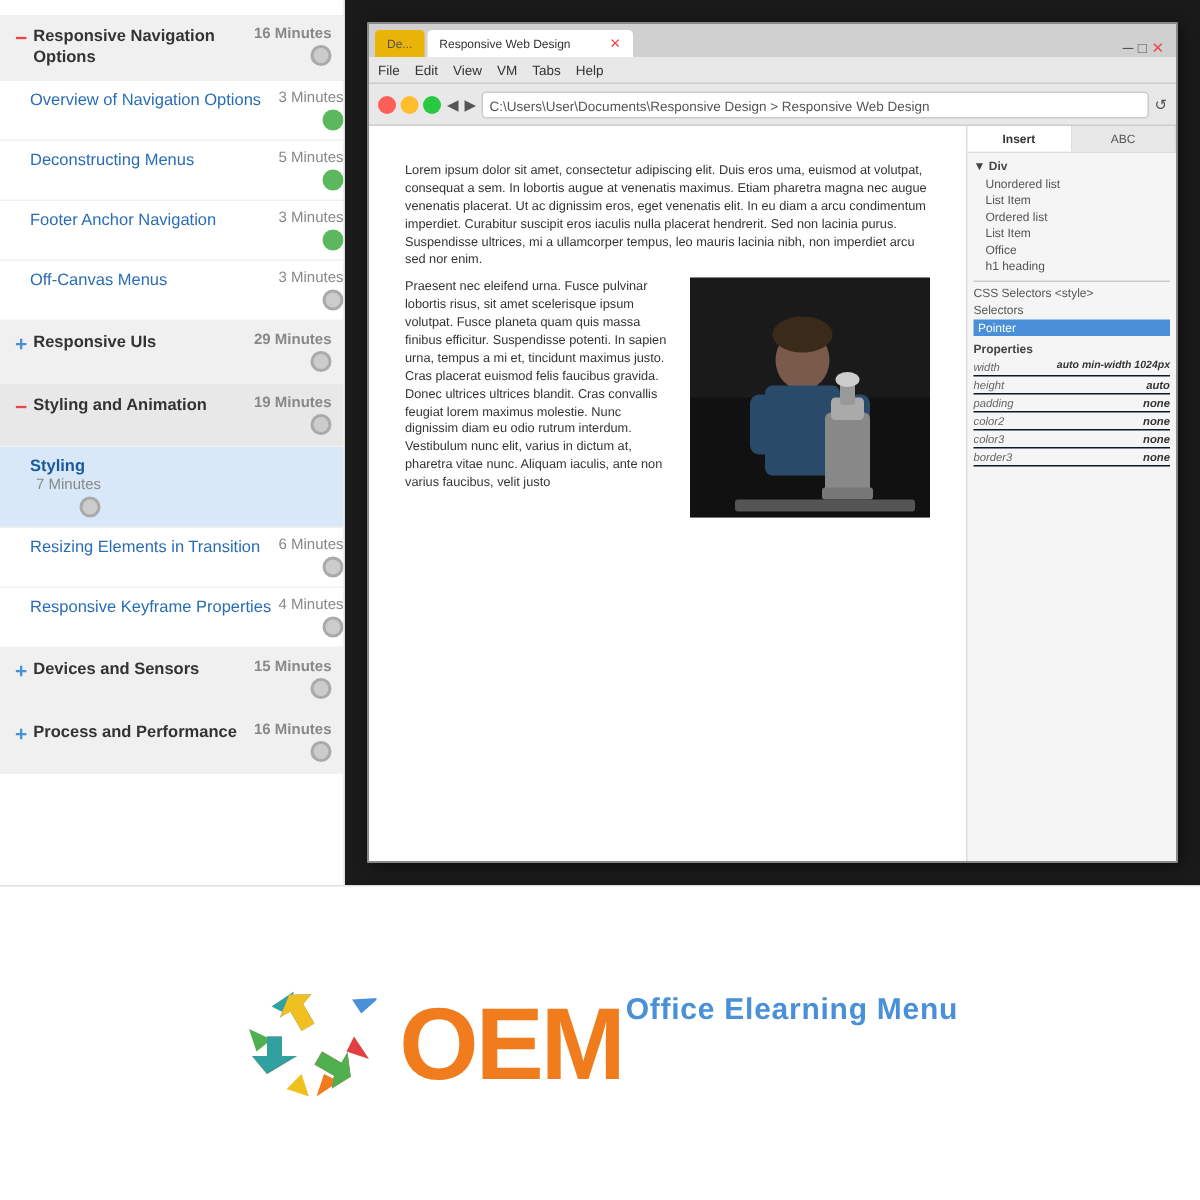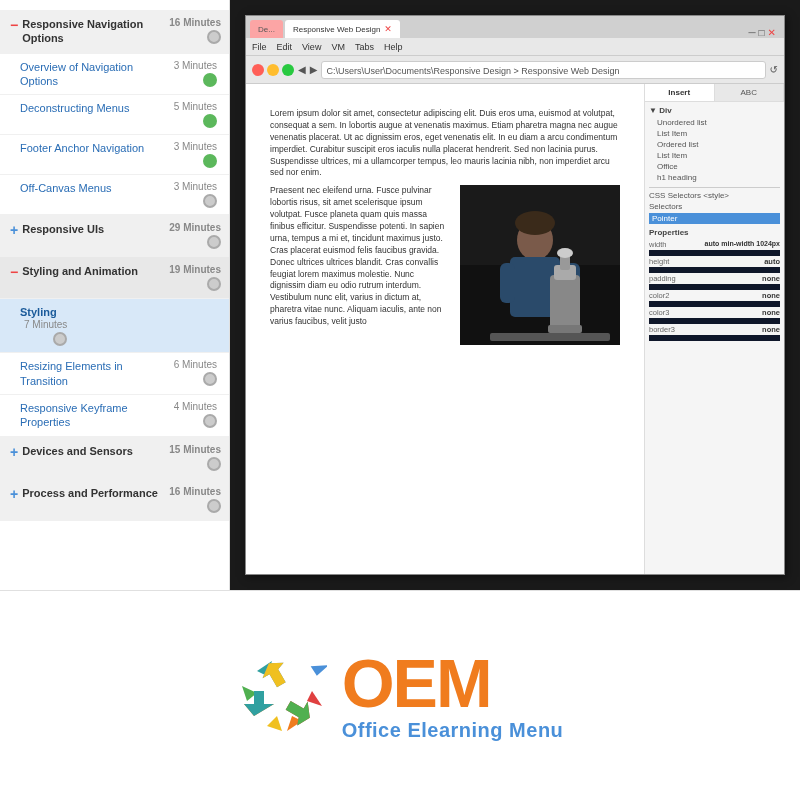--- a/index.html
+++ b/index.html
@@ -23,21 +23,21 @@
     .sidebar {
       width: 230px;
       height: 590px;
       background: #fff;
       overflow: hidden;
       border-right: 1px solid #e0e0e0;
       padding-top: 10px;
     }
 
     .sidebar-item {
-      padding: 6px 12px 6px 12px;
+      padding: 6px 0 6px 12px;
       font-size: 11px;
       display: flex;
       align-items: flex-start;
       justify-content: space-between;
       border-bottom: 1px solid #f0f0f0;
       cursor: pointer;
     }
 
     .sidebar-item.section-header {
       background: #f0f0f0;
@@ -263,21 +263,22 @@
 
     .panel-properties {
       margin-top: 4px;
     }
 
     .prop-row {
       display: flex;
       justify-content: space-between;
       font-size: 7.5px;
       padding: 1px 0;
-      border-bottom: 6px solid #0f172a;
+      border-bottom: 1px solid #0f172a;
+      font-style: italic;
     }
 
     .prop-label { color: #666; }
     .prop-value { color: #333; font-weight: bold; }
 
     
     .bottom-section {
       width: 800px;
       height: 210px;
       background: #fff;
@@ -296,21 +297,21 @@
 
     .oem-arrows {
       width: 90px;
       height: 90px;
       position: relative;
       flex-shrink: 0;
     }
 
     .oem-text-block {
       display: flex;
-      flex-direction: column;
+      flex-direction: row;
       gap: 2px;
     }
 
     .oem-title {
       font-size: 68px;
       font-weight: bold;
       color: #f07c1e;
       line-height: 1;
       letter-spacing: -2px;
     }
@@ -340,31 +341,32 @@
       background: #d0d0d0;
       display: flex;
       align-items: flex-end;
       padding: 0 4px;
       gap: 2px;
     }
 
     .browser-tab {
       height: 18px;
       padding: 0 8px;
-      background: #fca5a5;
+      background: #eab308;
       font-size: 8px;
       display: flex;
       align-items: center;
       border-radius: 3px 3px 0 0;
       color: #555;
     }
 
     .browser-tab.active {
       background: #fff;
       color: #333;
+      gap: 22px;
     }
 
     .close-x {
       margin-left: 4px;
       color: #e44;
       font-size: 9px;
     }
 
   </style>
 </head>

